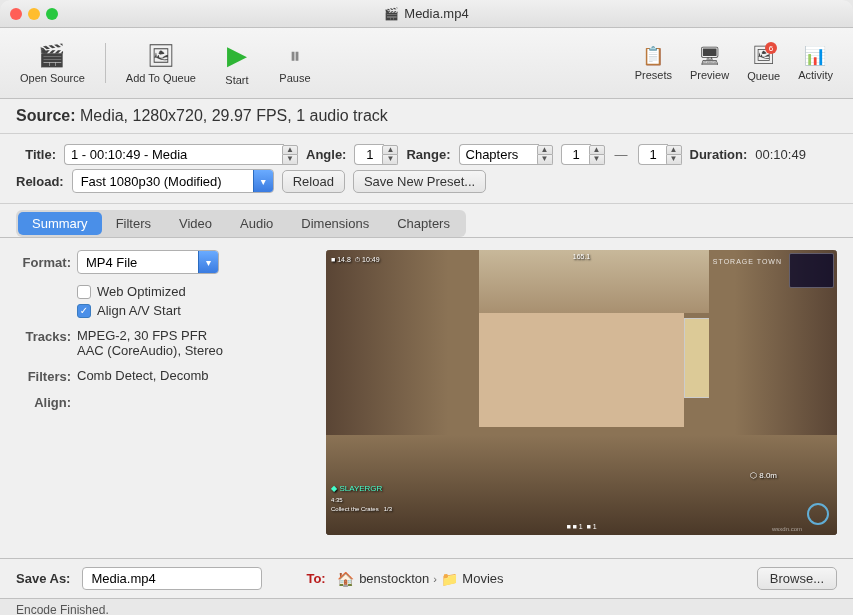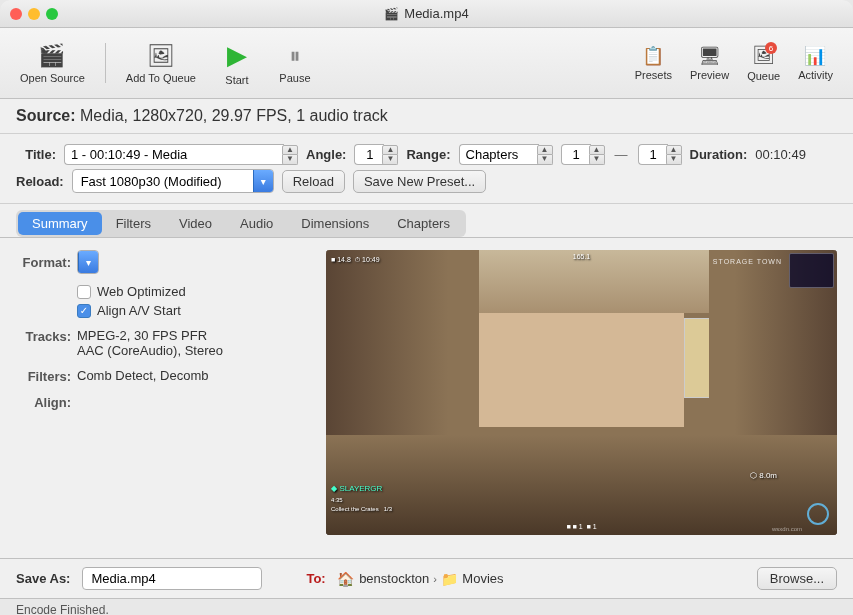--- a/index.html
+++ b/index.html
@@ -543,20 +543,21 @@
   </div>
 </div>
 
 <div class="content-panel">
 
   <div class="left-panel">
 
     <div class="format-row">
       <span class="panel-label">Format:</span>
       <div class="format-dropdown">
+        <span class="format-text">MP4 File</span>
         <div class="format-arrow">▾</div>
       </div>
     </div>
 
     <div class="checkbox-row">
       <div class="checkbox"></div>
       <span class="checkbox-label">Web Optimized</span>
     </div>
     <div class="checkbox-row">
       <div class="checkbox checked">✓</div>

